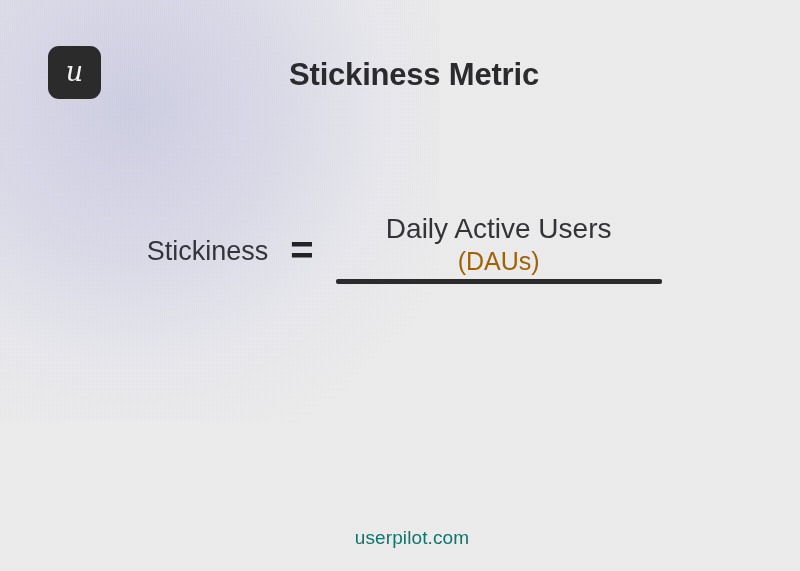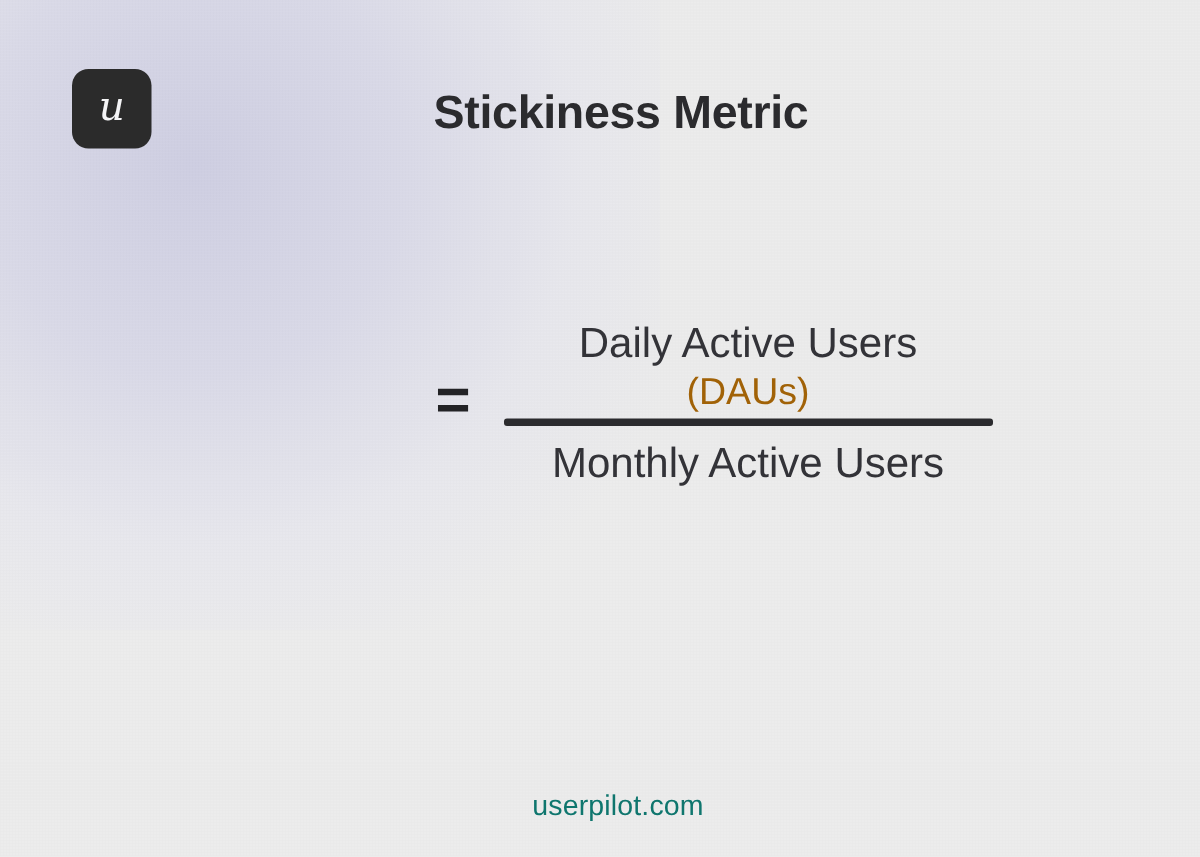--- a/index.html
+++ b/index.html
@@ -172,35 +172,35 @@
 
   <div id="logo-badge">
     <span id="logo-glyph">u</span>
   </div>
 
   <div id="page-title">Stickiness Metric</div>
 
   <div id="formula">
 
     <div id="lhs-label">
+      <div>Stickiness</div>
     </div>
 
     <div id="equals-sign">=</div>
 
     <div id="fraction">
 
       <div id="numerator" class="frac-part">
         <div class="frac-main">Daily Active Users</div>
         <div class="frac-abbr">(DAUs)</div>
       </div>
 
       <div id="fraction-bar"></div>
 
       <div id="denominator" class="frac-part">
-        <div class="frac-main">Monthly Active Users</div>
       </div>
 
     </div>
   </div>
 
   <div id="footer-watermark">userpilot.com</div>
 
 </div>
 
 </body></html>

